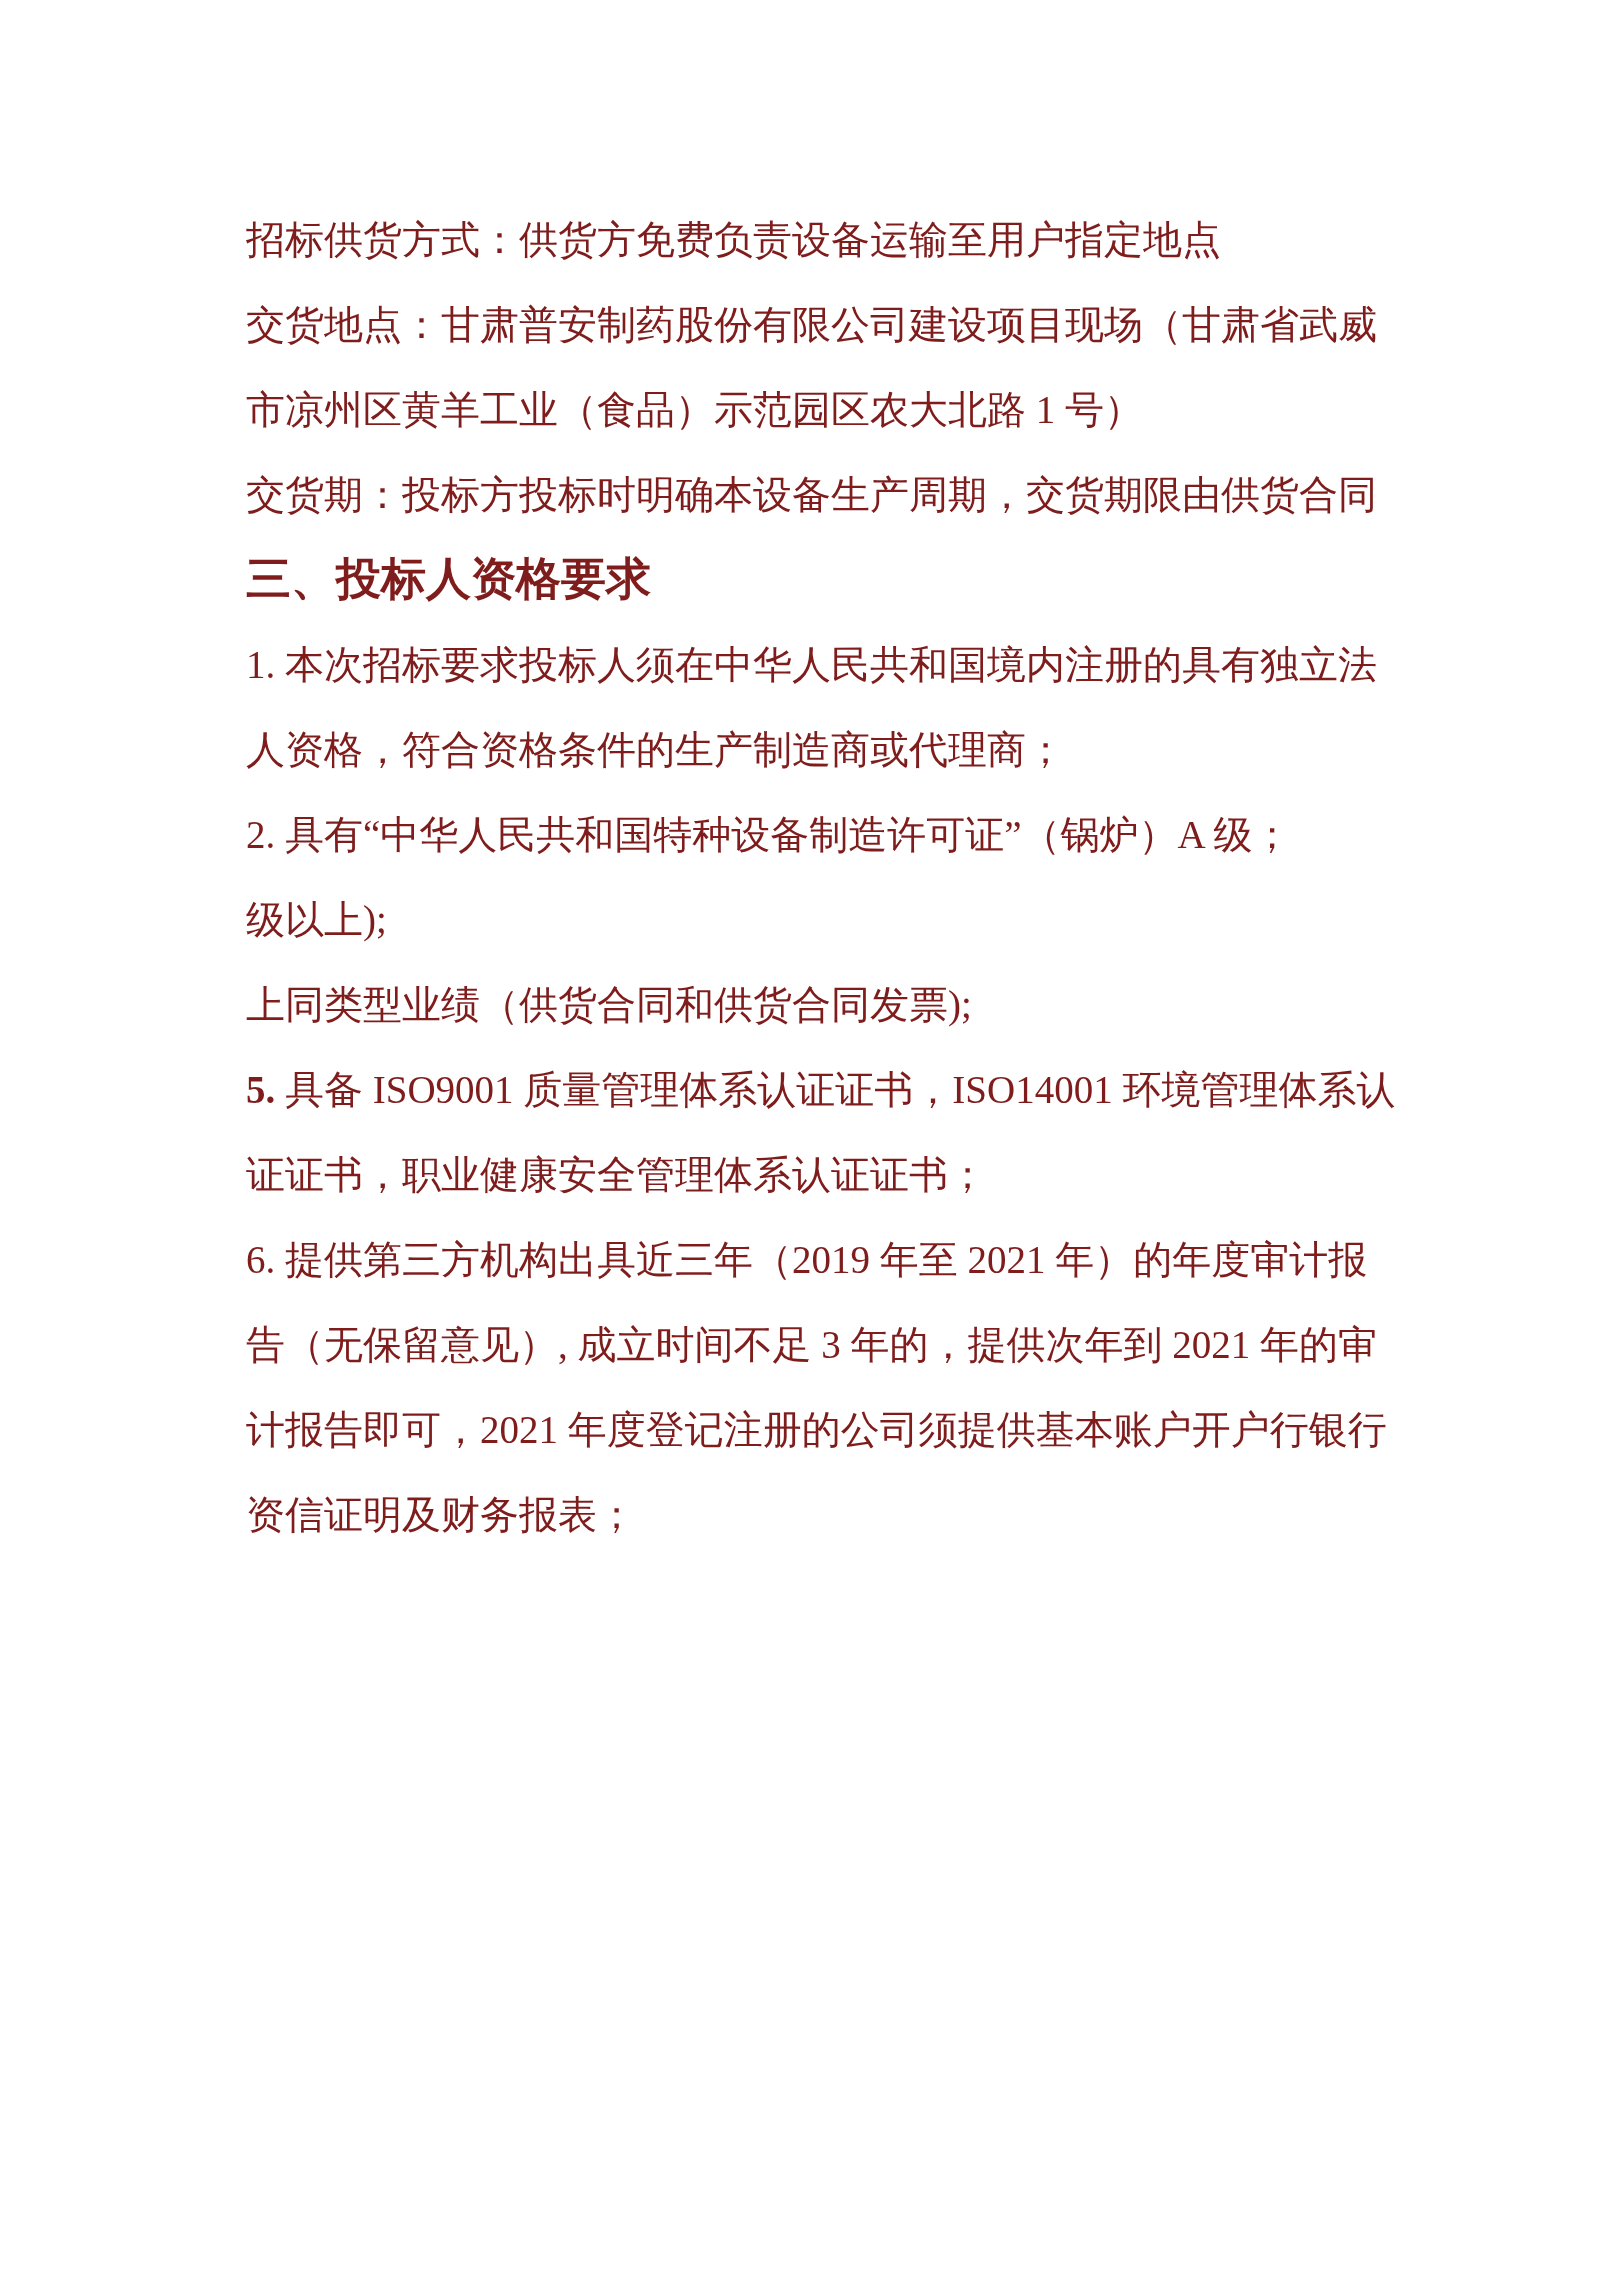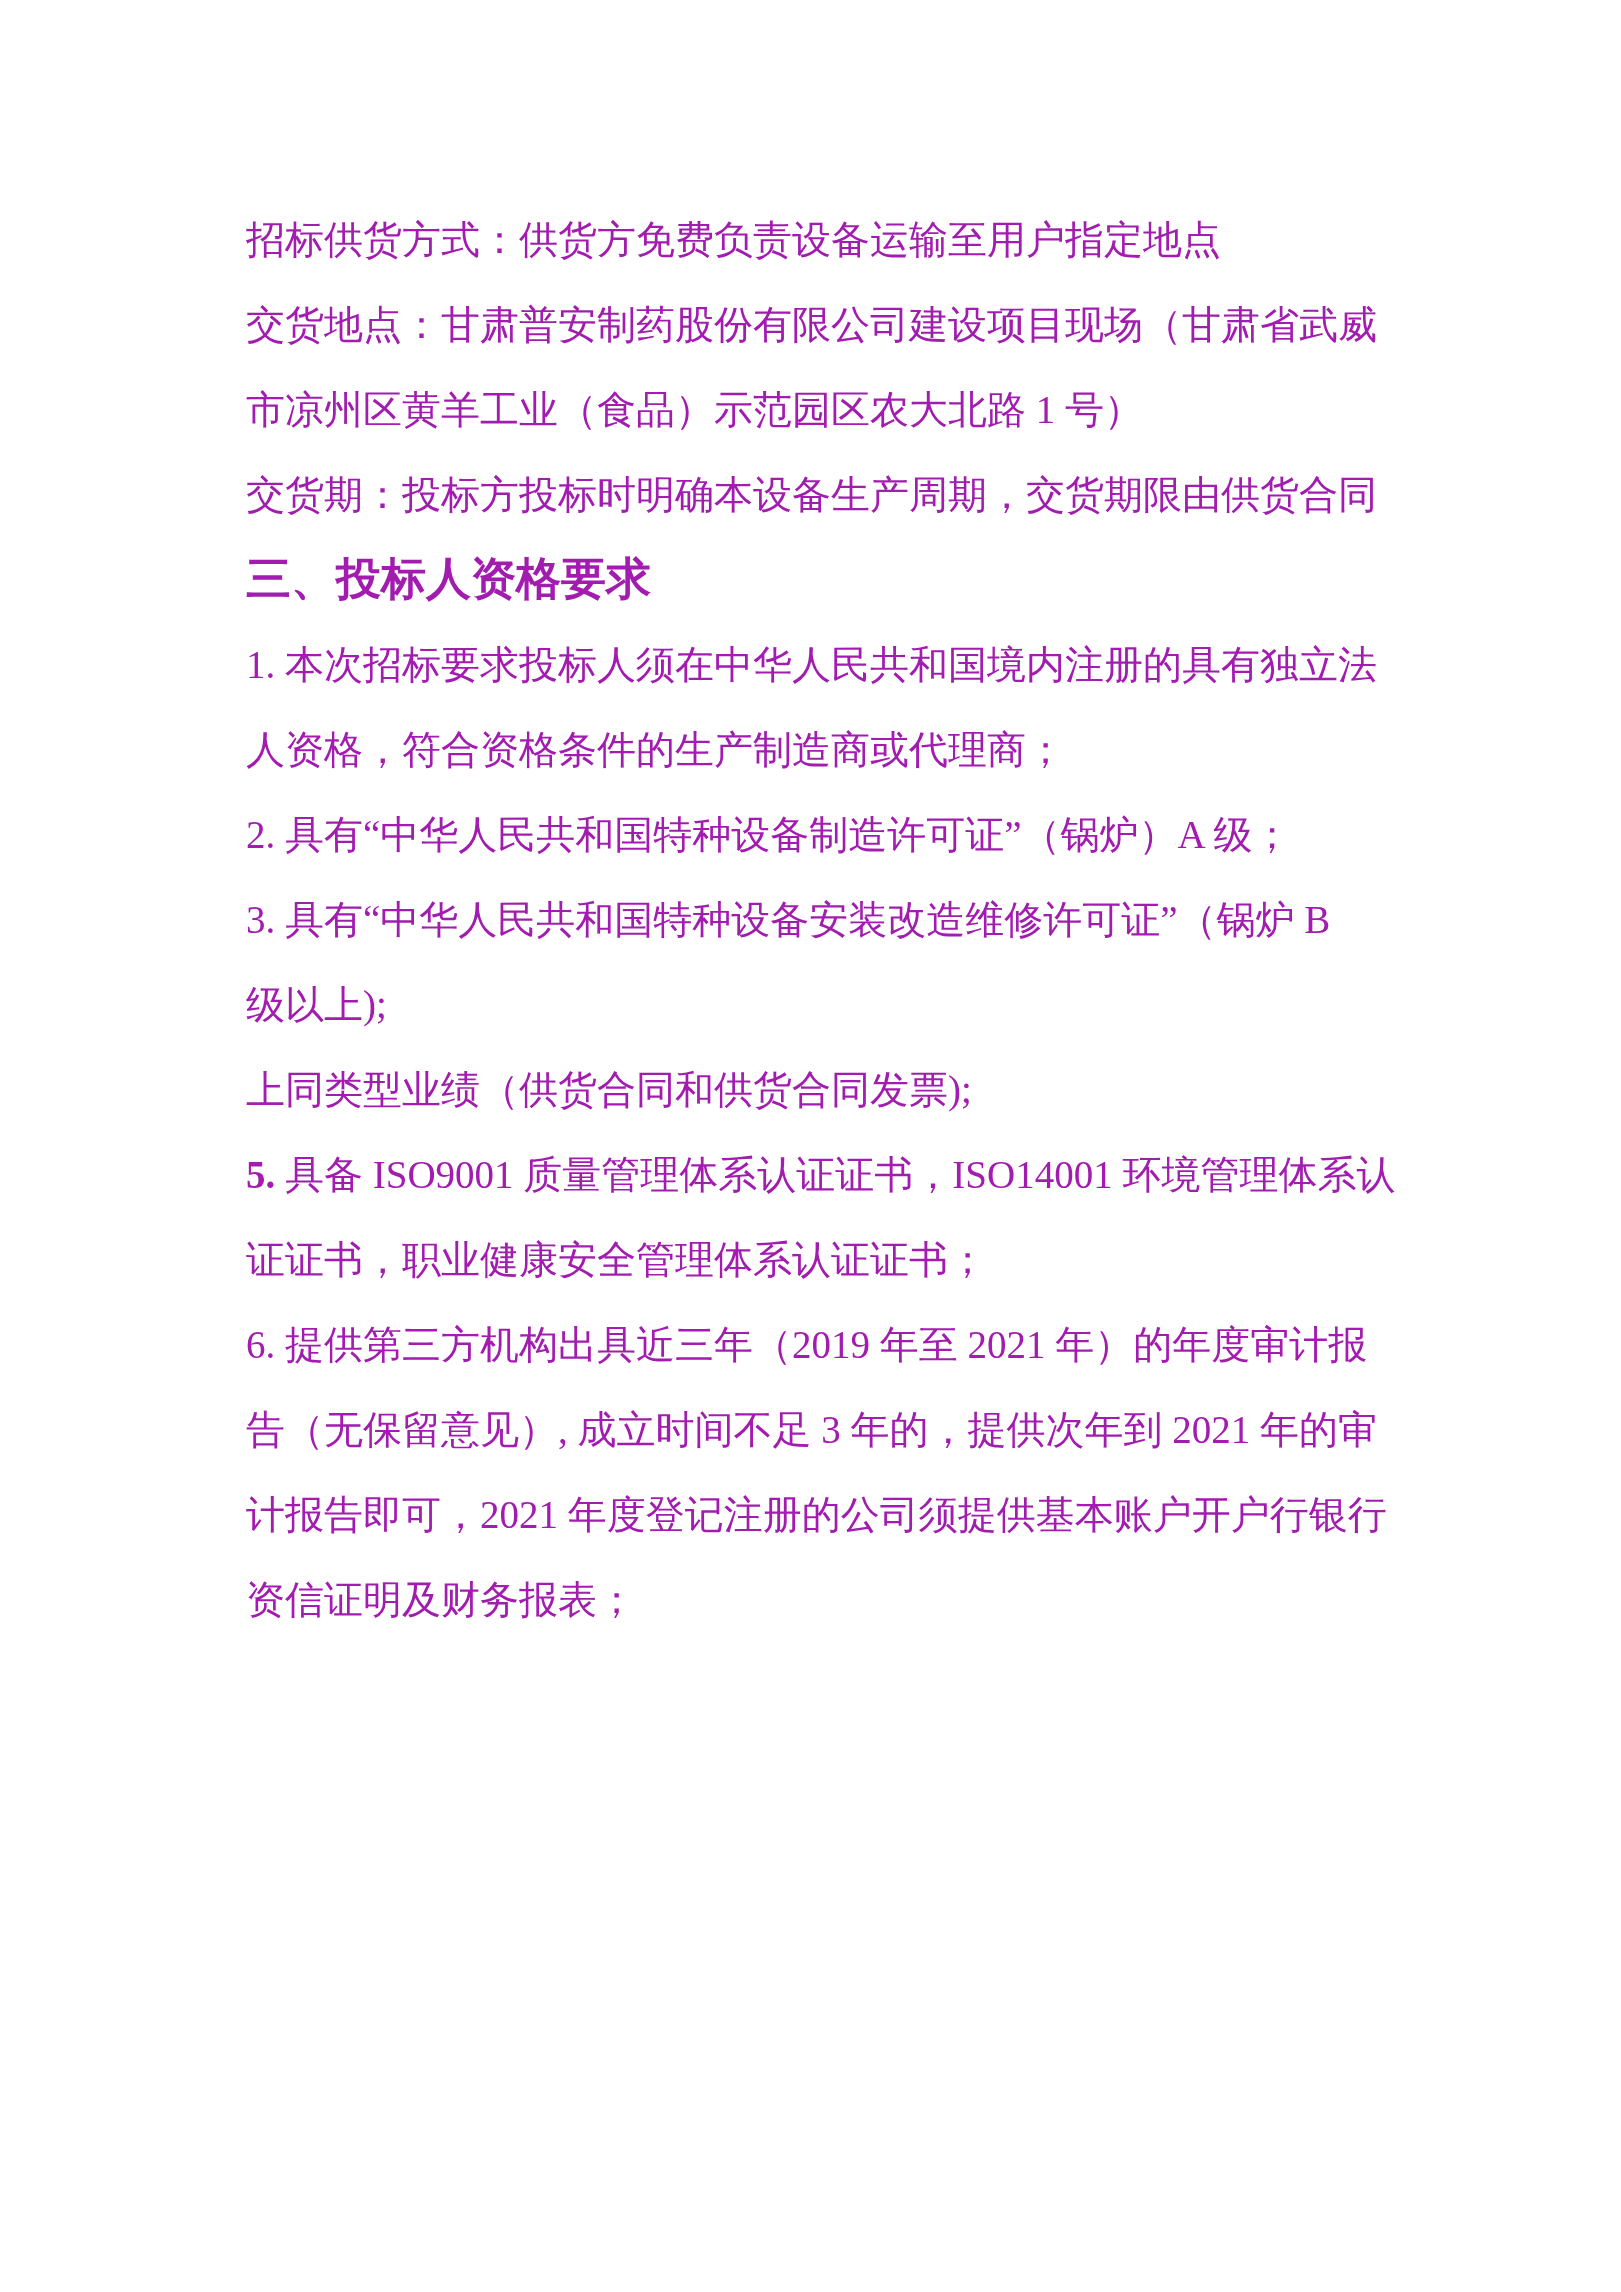--- a/index.html
+++ b/index.html
@@ -19,21 +19,21 @@
   .text-block {
     position: absolute;
     left: 246px;
     top: 197px;
     width: 1147px;
   }
   .line {
     height: 85px;
     line-height: 85px;
     font-size: 39px;
-    color: #a21caf;
+    color: #7f1d1d;
     white-space: nowrap;
     letter-spacing: 0px;
   }
   .line.heading {
     font-weight: bold;
     font-size: 45px;
   }
   .seg.bold {
     font-weight: bold;
   }
@@ -44,21 +44,20 @@
 <div class="page">
   <div class="text-block" id="text-block" style="color: rgb(23, 23, 23);">
       <div class="line"><span class="seg">招标供货方式：供货方免费负责设备运输至用户指定地点</span></div>
       <div class="line"><span class="seg">交货地点：甘肃普安制药股份有限公司建设项目现场（甘肃省武威</span></div>
       <div class="line"><span class="seg">市凉州区黄羊工业（食品）示范园区农大北路 1 号）</span></div>
       <div class="line"><span class="seg">交货期：投标方投标时明确本设备生产周期，交货期限由供货合同</span></div>
       <div class="line heading"><span class="seg bold">三、投标人资格要求</span></div>
       <div class="line"><span class="seg">1. 本次招标要求投标人须在中华人民共和国境内注册的具有独立法</span></div>
       <div class="line"><span class="seg">人资格，符合资格条件的生产制造商或代理商；</span></div>
       <div class="line"><span class="seg">2. 具有“中华人民共和国特种设备制造许可证”（锅炉）A 级；</span></div>
-      <div class="line"><span class="seg">3. 具有“中华人民共和国特种设备安装改造维修许可证”（锅炉 B</span></div>
       <div class="line"><span class="seg">级以上);</span></div>
       <div class="line"><span class="seg">上同类型业绩（供货合同和供货合同发票);</span></div>
       <div class="line"><span class="seg bold">5.</span><span class="seg"> 具备 ISO9001 质量管理体系认证证书，ISO14001 环境管理体系认</span></div>
       <div class="line"><span class="seg">证证书，职业健康安全管理体系认证证书；</span></div>
       <div class="line"><span class="seg">6. 提供第三方机构出具近三年（2019 年至 2021 年）的年度审计报</span></div>
       <div class="line"><span class="seg">告（无保留意见）, 成立时间不足 3 年的，提供次年到 2021 年的审</span></div>
       <div class="line"><span class="seg">计报告即可，2021 年度登记注册的公司须提供基本账户开户行银行</span></div>
       <div class="line"><span class="seg">资信证明及财务报表；</span></div>
     </div>
 </div>

